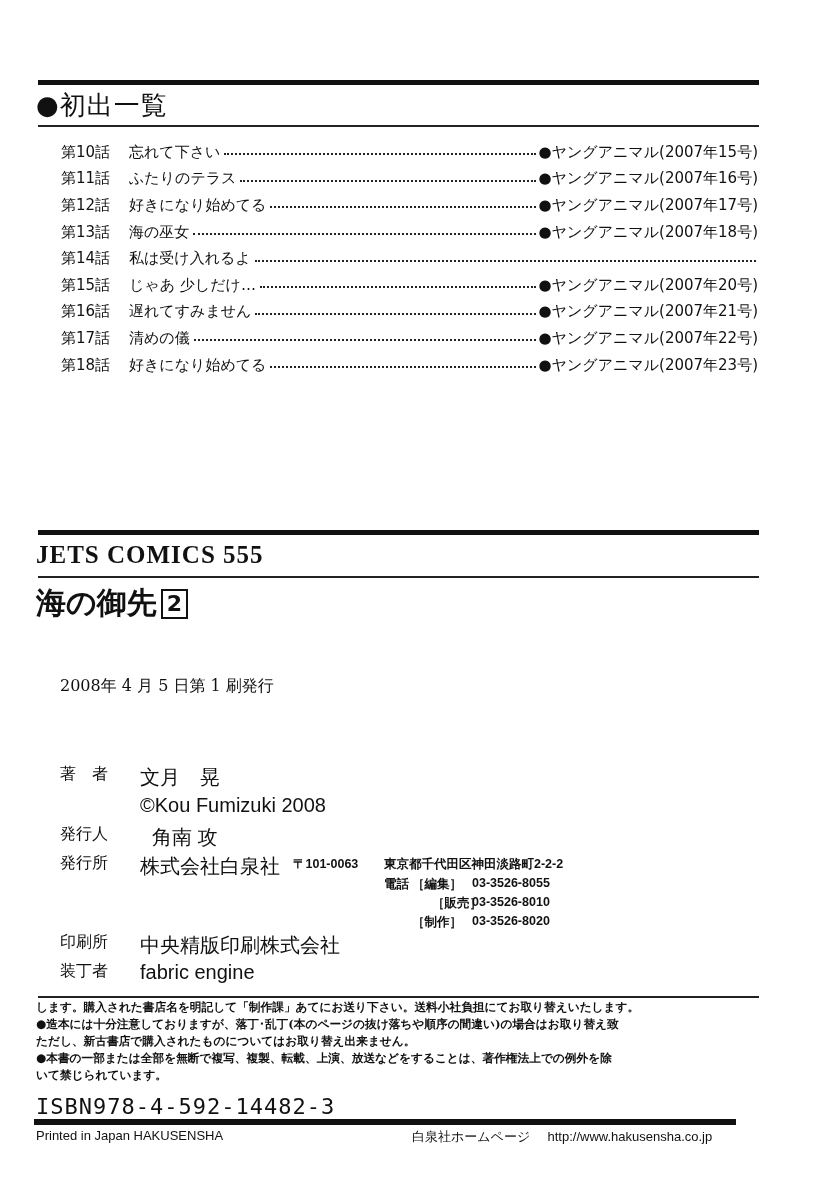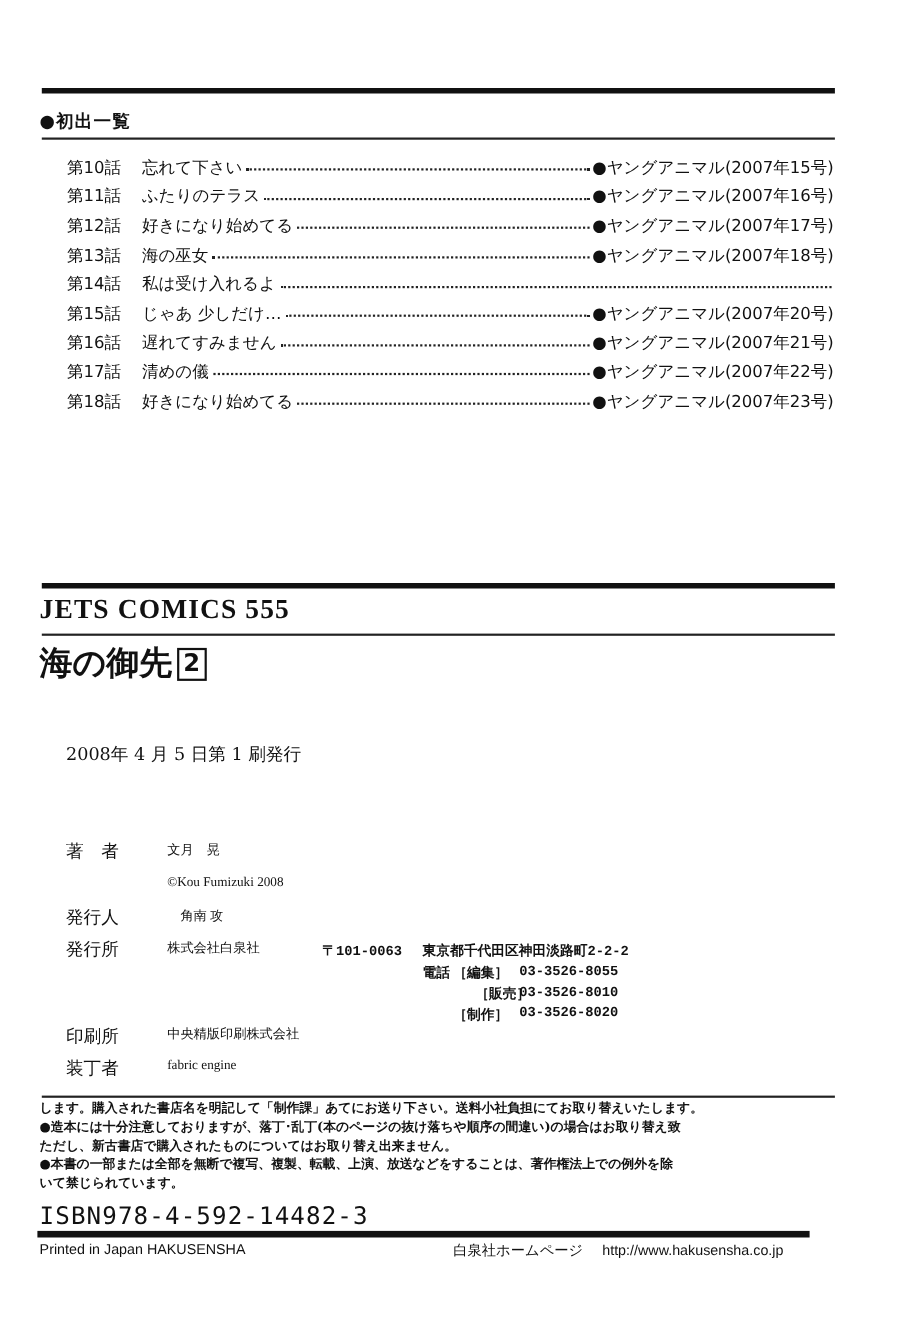--- a/index.html
+++ b/index.html
@@ -6,37 +6,37 @@
   body {
     width: 824px; height: 1200px; background: #ffffff; color: #111111;
     position: relative; overflow: hidden;
     font-family: "DejaVu Sans", sans-serif;
   }
   .abs { position: absolute; }
   .rule-thick { position: absolute; left: 38px; width: 721px; height: 5px; background: #111; }
   .rule-thin { position: absolute; left: 38px; width: 721px; height: 2px; background: #222; }
 
   
-  #first-title { left: 36px; top: 88px; font-size: 16px; font-weight: bold; letter-spacing: 1px; font-family: "DejaVu Sans", sans-serif; margin-top: 12px; }
+  #first-title { left: 36px; top: 88px; font-size: 26px; font-weight: normal; letter-spacing: 1px; font-family: "DejaVu Sans", sans-serif; }
   #ep-list { left: 61px; top: 139px; width: 697px; }
   .ep-row { display: flex; align-items: center; height: 26.6px; font-size: 15px; white-space: nowrap; }
   .ep-num { width: 68px; font-family: "DejaVu Sans", sans-serif; }
   .ep-title { padding-right: 2px; }
   .ep-dots { flex: 1; border-bottom: 2px dotted #222; margin: 0 2px; height: 0; position: relative; top: 2px; }
   .ep-src { padding-left: 0; }
 
   
   #series-line { left: 36px; top: 541px; font-family: Liberation Serif, serif; font-weight: bold; font-size: 25px; letter-spacing: 1px; }
   #book-title { left: 36px; top: 583px; font-size: 30px; font-weight: bold; display: flex; align-items: center; }
   .vol-box { display: inline-block; border: 2px solid #111; font-size: 22px; line-height: 26px; padding: 0 4px; margin-left: 4px; font-weight: bold; }
   #issue-date { left: 60px; top: 676px; font-family: "DejaVu Serif", serif; font-size: 16px; }
 
   .cred-label { position: absolute; left: 60px; font-family: "DejaVu Serif", serif; font-size: 16px; }
-  .cred-value { position: absolute; left: 152px; font-family: Liberation Serif, serif; font-size: 12px; }
-  .small-serif { font-family: Liberation Mono, monospace; font-size: 12.5px; font-weight: bold; }
+  .cred-value { position: absolute; left: 140px; font-family: Liberation Sans, sans-serif; font-size: 20px; }
+  .small-serif { font-family: Liberation Sans, sans-serif; font-size: 12.5px; font-weight: bold; }
 
   
   #notices { left: 36px; top: 999px; width: 730px; font-family: "DejaVu Serif", serif; font-size: 11.7px; font-weight: bold; line-height: 17px; }
   #isbn { left: 36px; top: 1094px; font-family: "DejaVu Sans Mono", monospace; font-size: 22px; letter-spacing: 1px; }
   #printed { left: 36px; top: 1128px; font-family: "Liberation Sans", sans-serif; font-size: 13px; }
   #homepage { left: 412px; top: 1128px; font-family: "Liberation Sans", sans-serif; font-size: 13px; white-space: nowrap; }
 </style>
 </head>
 <body>
 

